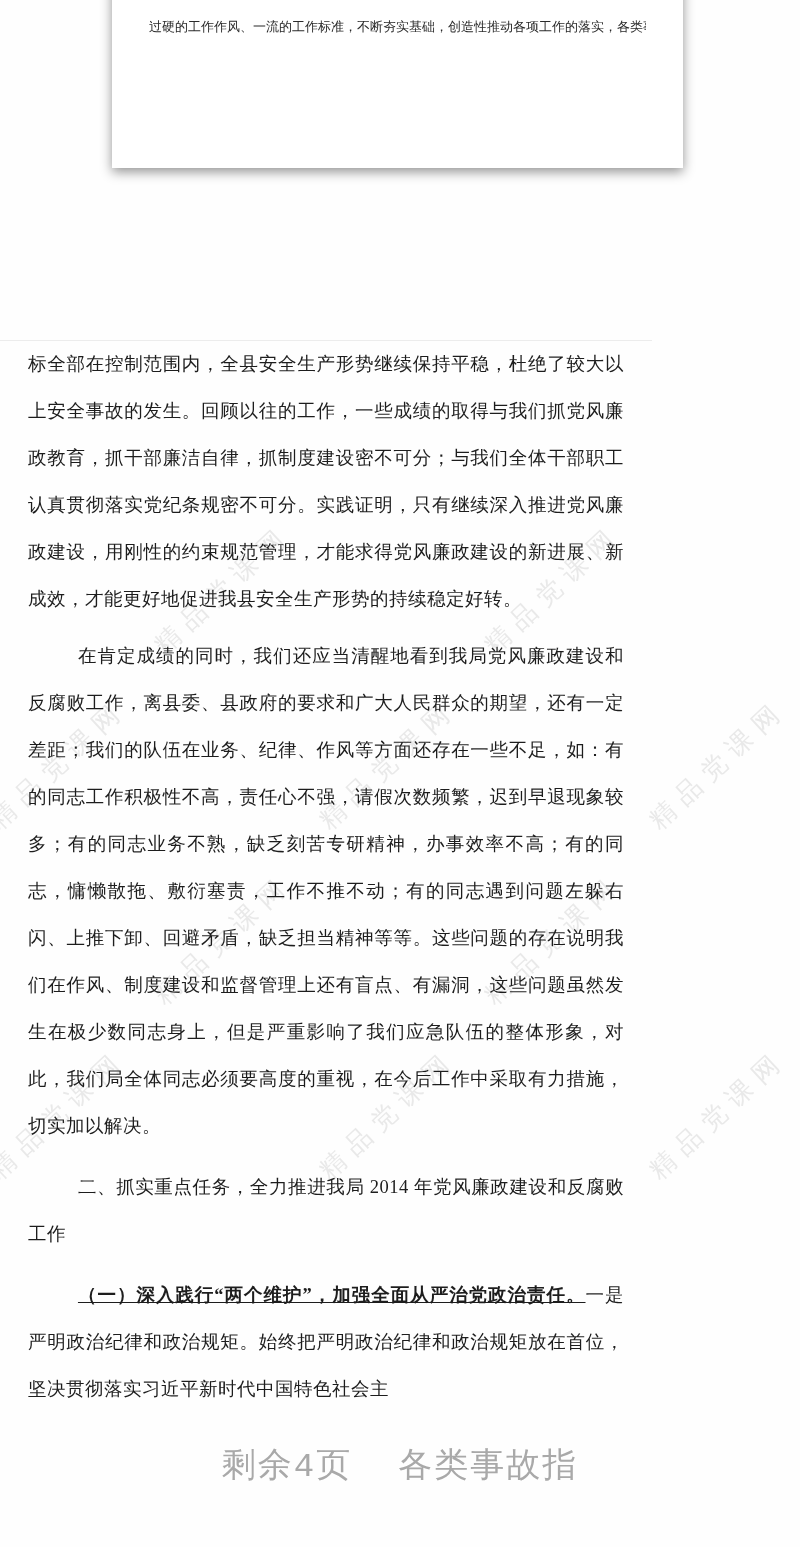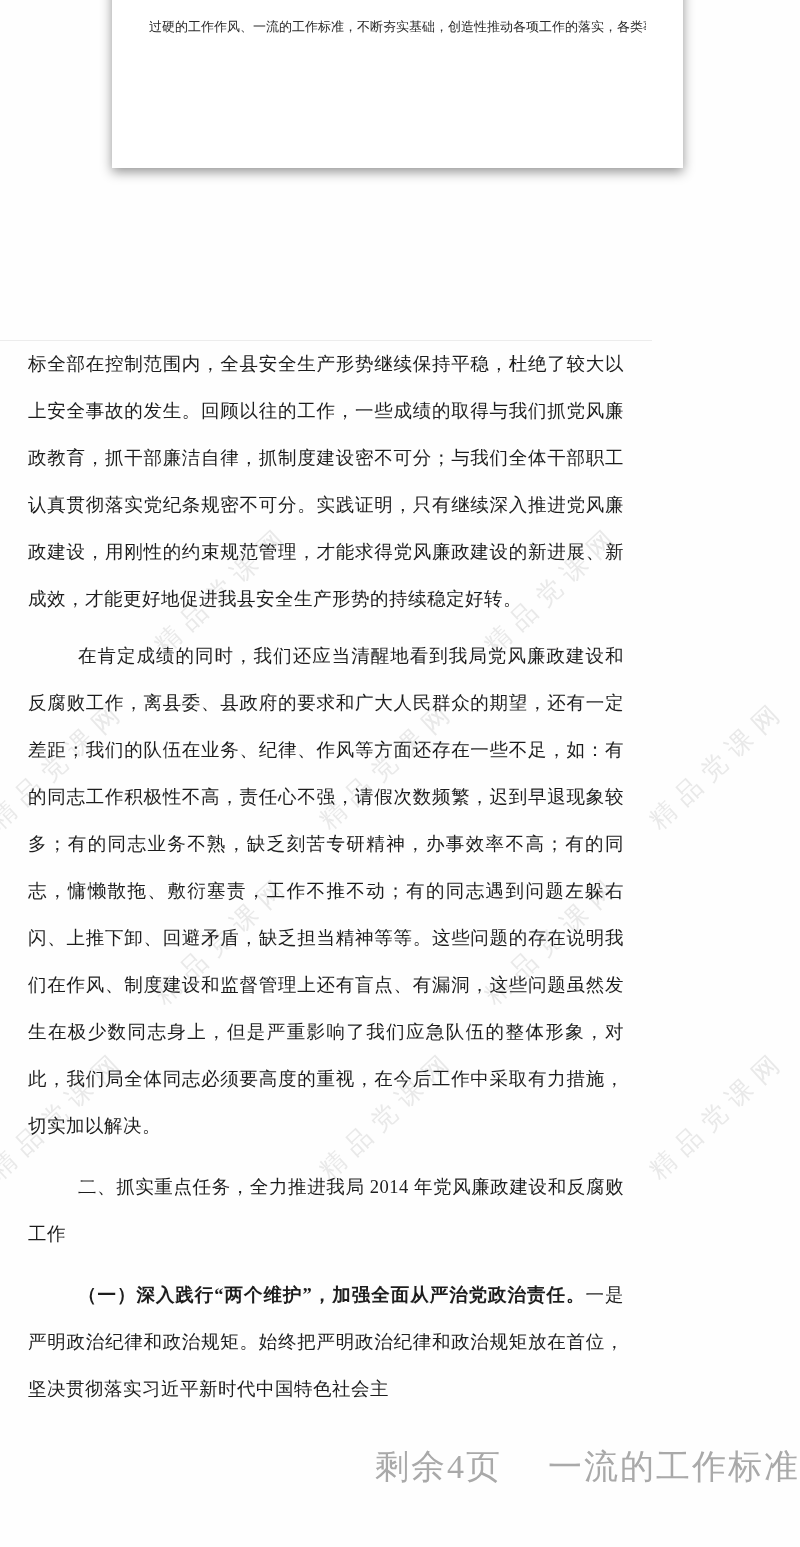--- a/index.html
+++ b/index.html
@@ -69,32 +69,32 @@
     color: #1d1d1d;
     text-align: justify;
     letter-spacing: 0.5px;
   }
   .sheet p.indent { text-indent: 2.7em; }
   .sheet p.section-heading {
     margin: 14px 0 8px 0;
     text-indent: 2.7em;
   }
   .sheet p.para-four { margin-top: 14px; }
-  .bold { font-weight: bold; }
+  .bold { font-weight: bold; text-decoration: underline; }
 
   
   .footer {
     position: absolute;
     left: 0;
     top: 1446px;
     width: 800px;
     display: flex;
-    justify-content: flex-end;
+    justify-content: center;
     gap: 46px;
-    font-family: Liberation Serif, serif;
+    font-family: Liberation Mono, monospace;
     font-size: 34px;
     line-height: 42px;
     color: #a9a9a9;
     letter-spacing: 2px;
     z-index: 2;
   }
 </style>
 </head>
 <body>
 
@@ -116,14 +116,14 @@
 
 <div class="sheet">
   <p>标全部在控制范围内，全县安全生产形势继续保持平稳，杜绝了较大以上安全事故的发生。回顾以往的工作，一些成绩的取得与我们抓党风廉政教育，抓干部廉洁自律，抓制度建设密不可分；与我们全体干部职工认真贯彻落实党纪条规密不可分。实践证明，只有继续深入推进党风廉政建设，用刚性的约束规范管理，才能求得党风廉政建设的新进展、新成效，才能更好地促进我县安全生产形势的持续稳定好转。</p>
   <p class="indent">在肯定成绩的同时，我们还应当清醒地看到我局党风廉政建设和反腐败工作，离县委、县政府的要求和广大人民群众的期望，还有一定差距；我们的队伍在业务、纪律、作风等方面还存在一些不足，如：有的同志工作积极性不高，责任心不强，请假次数频繁，迟到早退现象较多；有的同志业务不熟，缺乏刻苦专研精神，办事效率不高；有的同志，慵懒散拖、敷衍塞责，工作不推不动；有的同志遇到问题左躲右闪、上推下卸、回避矛盾，缺乏担当精神等等。这些问题的存在说明我们在作风、制度建设和监督管理上还有盲点、有漏洞，这些问题虽然发生在极少数同志身上，但是严重影响了我们应急队伍的整体形象，对此，我们局全体同志必须要高度的重视，在今后工作中采取有力措施，切实加以解决。</p>
   <p class="section-heading">二、抓实重点任务，全力推进我局 2014 年党风廉政建设和反腐败工作</p>
   <p class="indent para-four"><span class="bold">（一）深入践行“两个维护”，加强全面从严治党政治责任。</span><span>一是严明政治纪律和政治规矩。始终把严明政治纪律和政治规矩放在首位，坚决贯彻落实习近平新时代中国特色社会主</span></p>
 </div>
 
 <div class="footer">
   <span>剩余4页</span>
-  <span>一流的工作标准</span>
+  <span>各类事故指</span>
 </div>
 
 </body></html>

